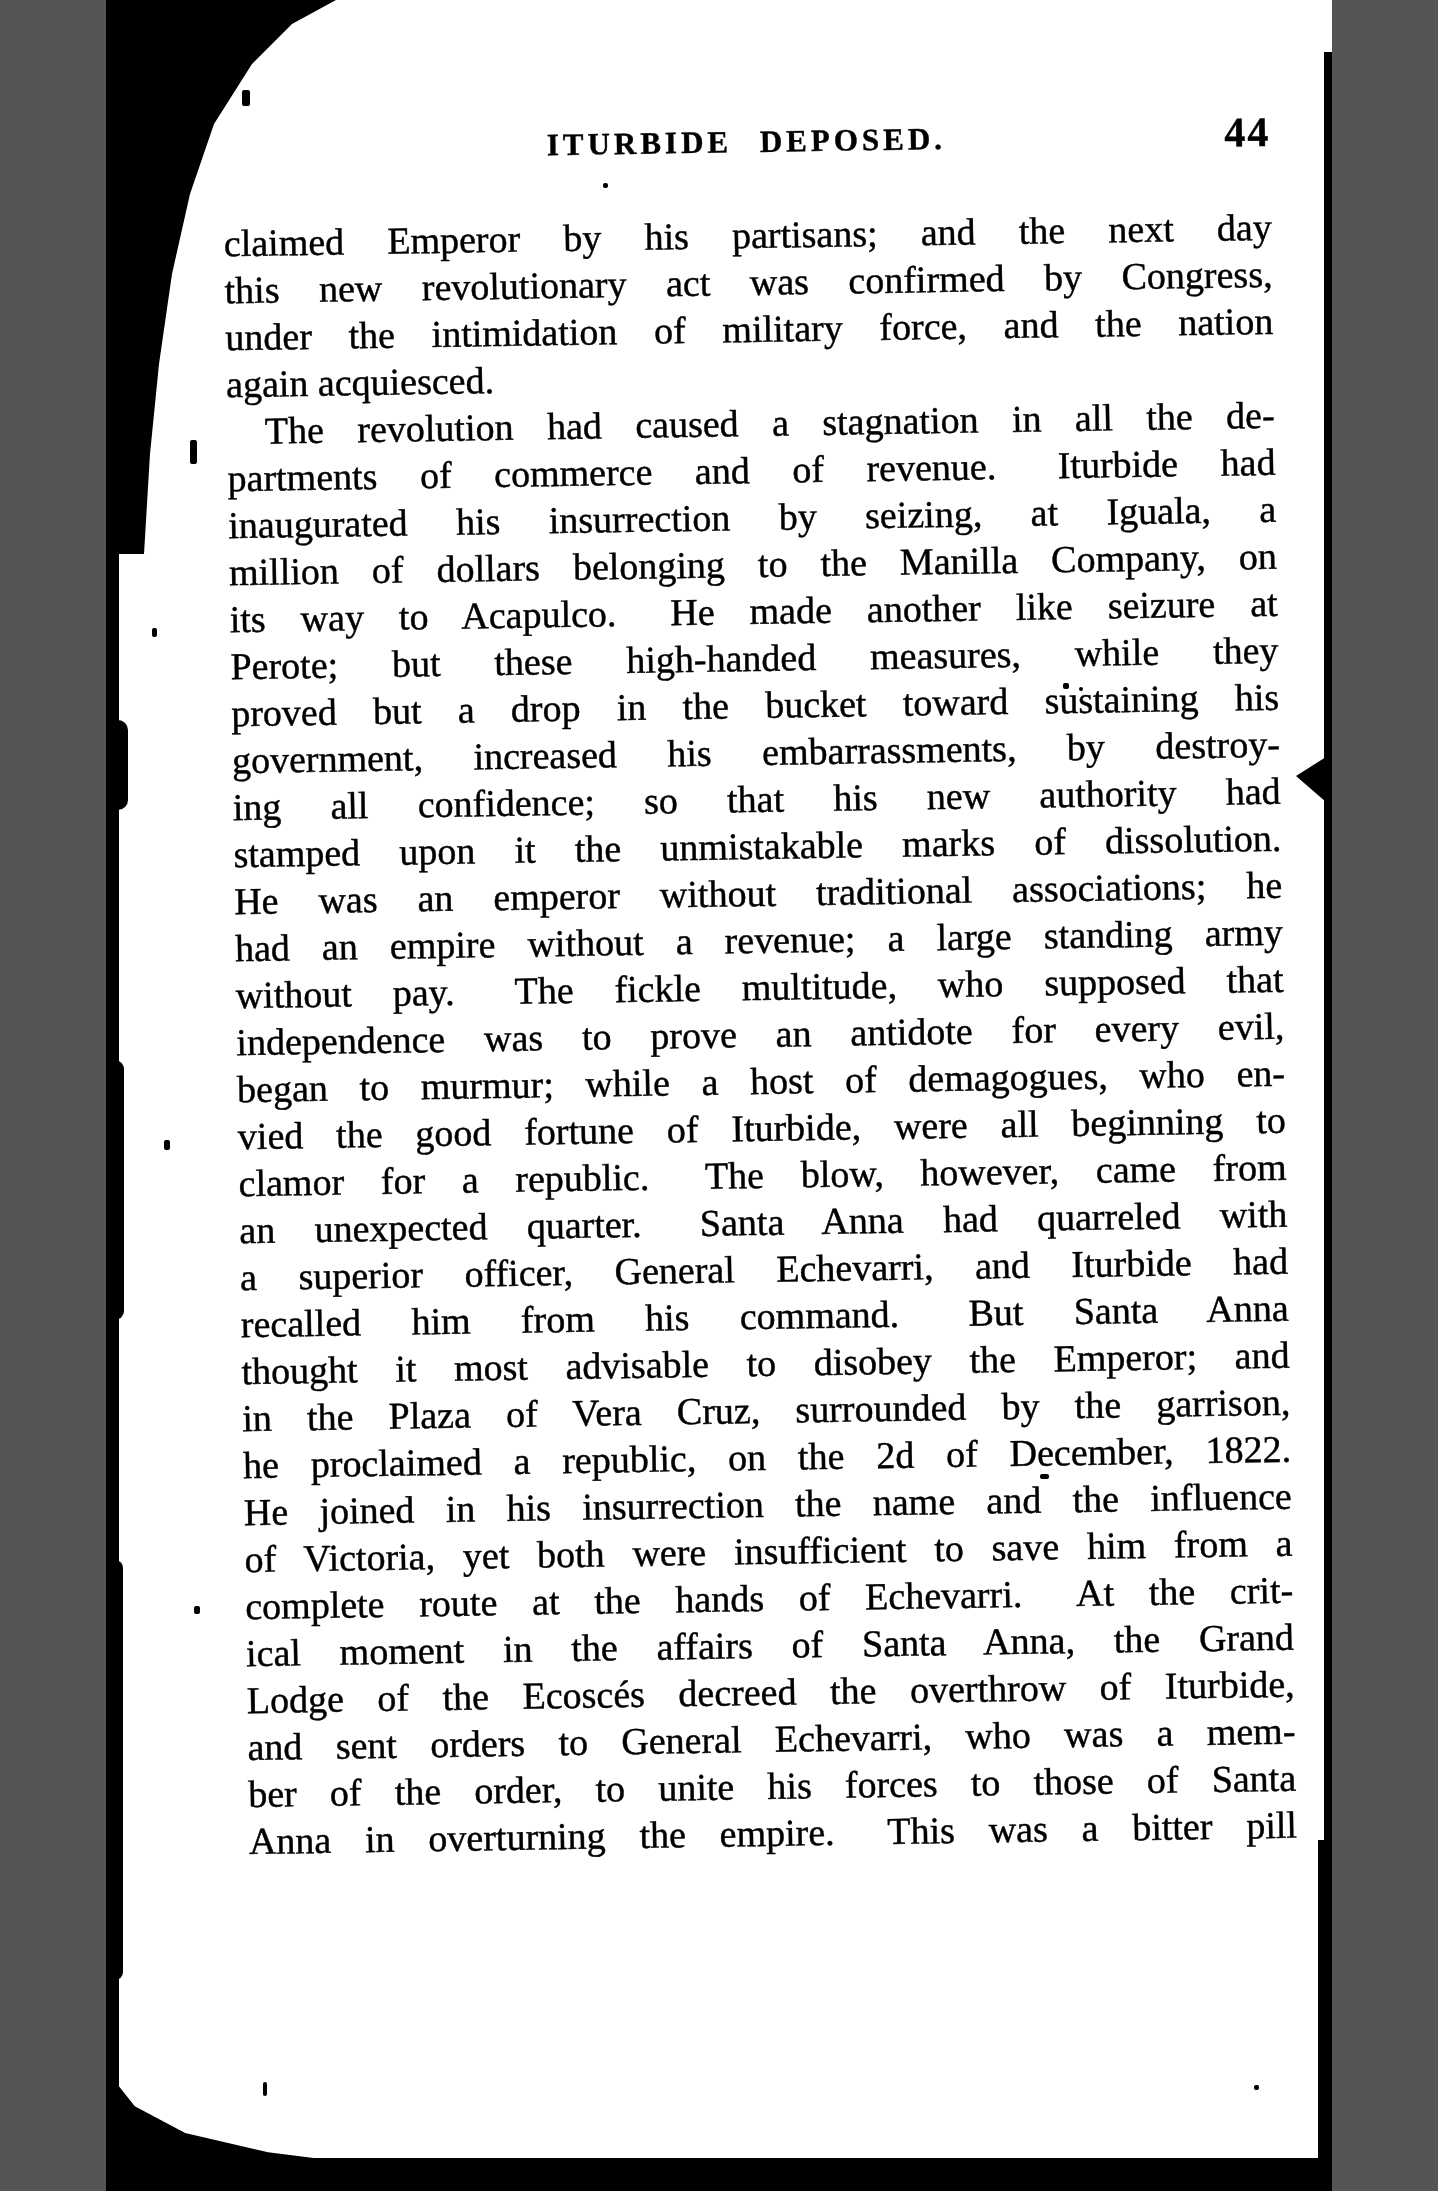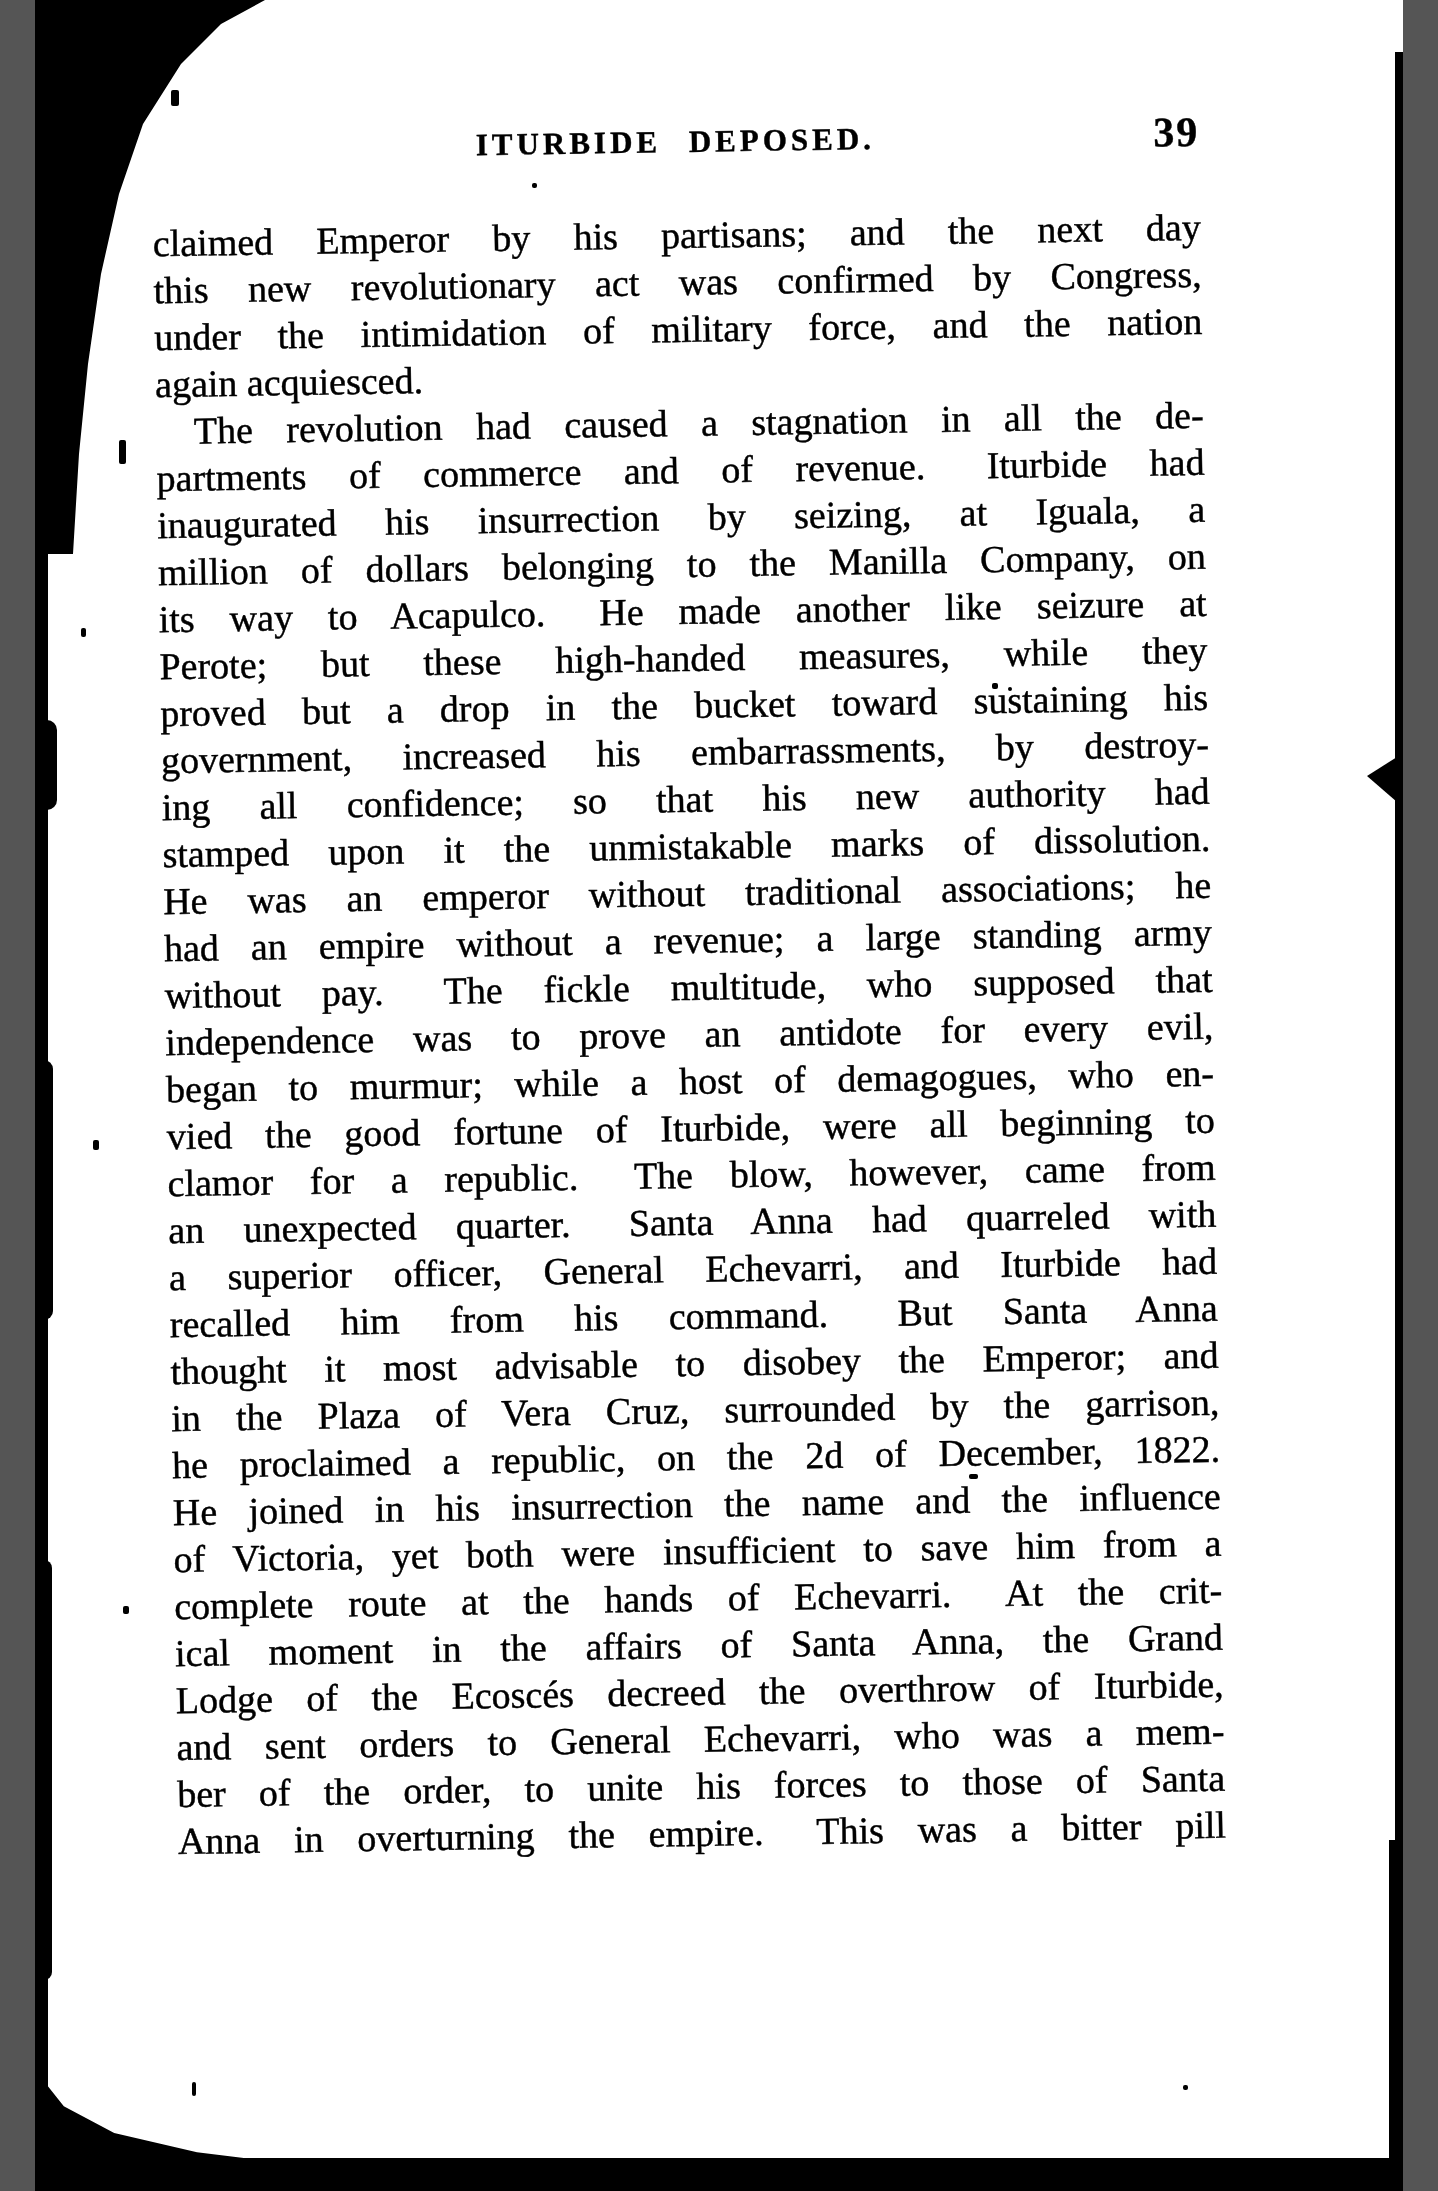--- a/index.html
+++ b/index.html
@@ -1,18 +1,18 @@
 <!DOCTYPE html>
 <html><head>
 <meta charset="utf-8">
 <style>
   html,body { margin:0; padding:0; background:#555; }
   .page {
     position:relative;
-    width:1368px; height:2191px;
+    width:1226px; height:2191px;
     margin:0 auto;
     background:#ffffff;
     overflow:hidden;
     font-family:"Liberation Serif","DejaVu Serif",serif;
     color:#000;
   }
   
   .artifact { position:absolute; background:#000; }
   .corner-blob {
     left:-4px; top:-6px; width:300px; height:560px;
@@ -83,21 +83,21 @@
   <div class="speck" style="left:84px;   top:440px;  width:7px;  height:24px;"></div>
   <div class="speck" style="left:46px;   top:628px;  width:5px;  height:9px;"></div>
   <div class="speck" style="left:58px;   top:1140px; width:6px;  height:10px;"></div>
   <div class="speck" style="left:88px;   top:1606px; width:6px;  height:8px;"></div>
   <div class="speck" style="left:157px;  top:2082px; width:4px;  height:14px;"></div>
   <div class="speck" style="left:1148px; top:2085px; width:5px;  height:5px;"></div>
 
   <div class="content">
     <div class="running-head">
       <div class="head-title">ITURBIDE DEPOSED.</div>
-      <div class="page-number">39</div>
+      <div class="page-number">44</div>
     </div>
     <div class="body-text">
         <div class="line">claimed Emperor by his partisans; and the next day</div>
         <div class="line">this new revolutionary act was confirmed by Congress,</div>
         <div class="line">under the intimidation of military force, and the nation</div>
         <div class="line no-just">again acquiesced.</div>
         <div class="line indent">The revolution had caused a stagnation in all the de-</div>
         <div class="line">partments of commerce and of revenue.  Iturbide had</div>
         <div class="line">inaugurated his insurrection by seizing, at Iguala, a</div>
         <div class="line">million of dollars belonging to the Manilla Company, on</div>

